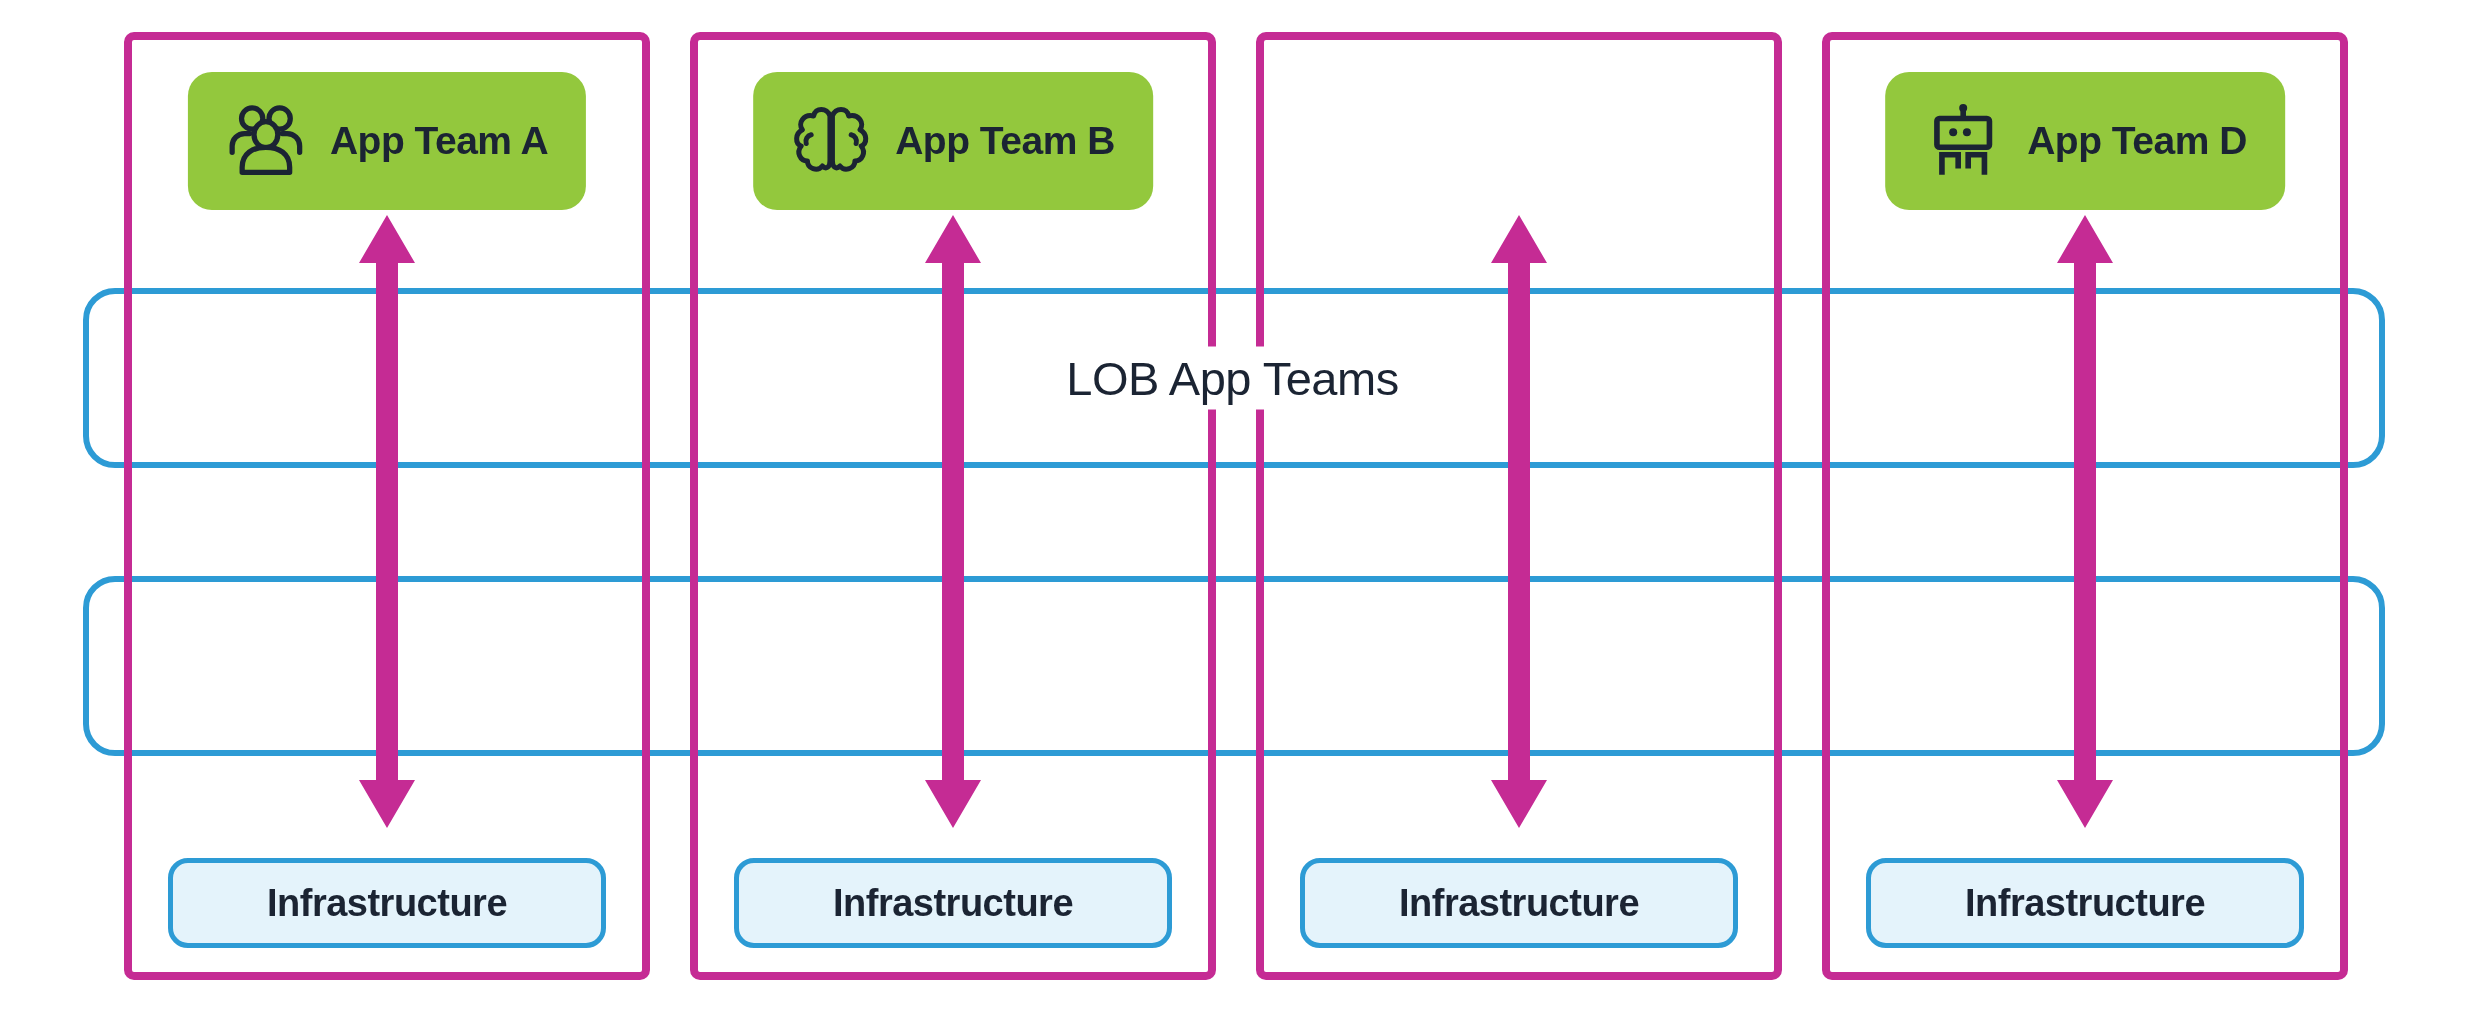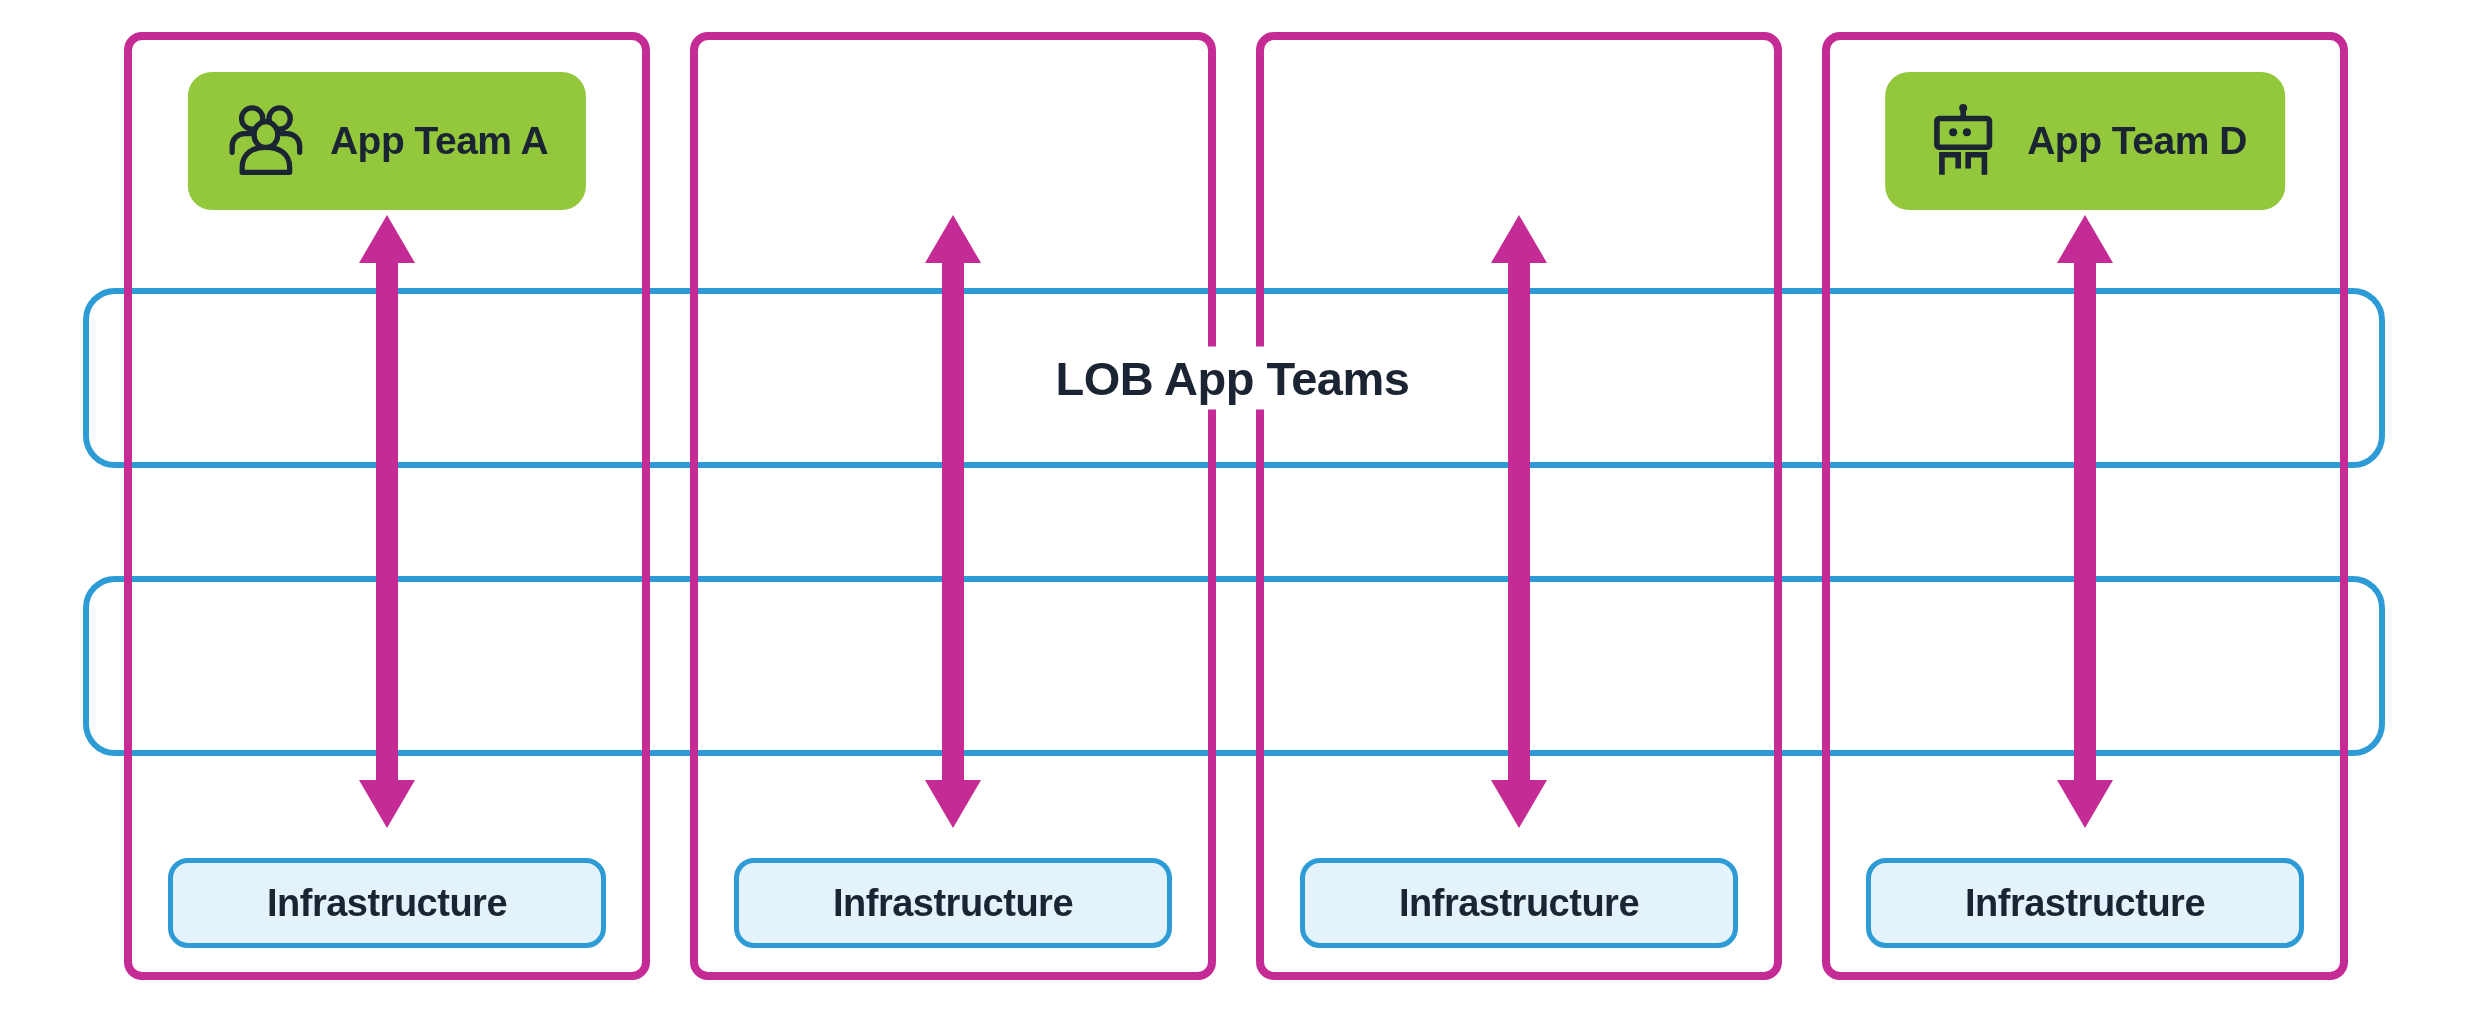--- a/index.html
+++ b/index.html
@@ -19,21 +19,21 @@
   .band{
     position:absolute;left:83px;width:2302px;height:180px;
     border:6px solid var(--blue);border-radius:32px;background:transparent;z-index:1;
   }
   .band-lob{top:288px;}
   .band-it{top:576px;}
 
   
   .column{
     position:absolute;top:32px;width:526px;height:948px;
-    border:8px solid var(--magenta);border-radius:18px;background:transparent;z-index:2;padding-left:40px;
+    border:8px solid var(--magenta);border-radius:10px;background:transparent;z-index:2;padding-left:40px;
   }
   .col-1{left:124px;}
   .col-2{left:690px;}
   .col-3{left:1256px;}
   .col-4{left:1822px;}
 
   .team-box{
     position:absolute;top:32px;left:50%;transform:translateX(-50%);
     height:138px;display:flex;align-items:center;gap:24px;
     background:var(--green);border-radius:24px;padding:0 38px;white-space:nowrap;
@@ -54,21 +54,21 @@
     position:absolute;bottom:24px;left:36px;right:36px;height:90px;
     background:var(--light-blue);border:5px solid var(--blue);border-radius:20px;
     display:flex;align-items:center;justify-content:center;
   }
   .infra-box .label{font-size:38px;font-weight:700;color:var(--dark);letter-spacing:-0.5px;}
 
   
   .band-label{
     position:absolute;left:50%;transform:translate(-50%,-50%);
     background:var(--white);padding:4px 28px;z-index:5;
-    font-size:47px;font-weight:700;color:var(--dark);white-space:nowrap;letter-spacing:-0.5px;
+    font-size:47px;font-weight:400;color:var(--dark);white-space:nowrap;letter-spacing:-0.5px;
   }
   .band-label-lob{top:378px;}
   .band-label-it{top:666px;}
 </style>
 </head>
 <body>
 
 <div class="canvas">
 
   <div class="band band-lob"></div>
@@ -88,20 +88,31 @@
     </div>
     <svg class="arrow-svg" viewBox="0 0 58 613" preserveAspectRatio="none">
       <polygon points="29,0 57,48 40,48 40,565 57,565 29,613 1,565 18,565 18,48 1,48"></polygon>
     </svg>
     <div class="infra-box">
       <span class="label">Infrastructure</span>
     </div>
   </div>
 
   <div class="column col-2">
+    <div class="team-box">
+      <svg class="team-icon" viewBox="0 0 64 64">
+        <path class="st" d="M31 12 C29 5 19 5 18 12 C10 10 5 18 9 23 C3 26 3 34 8 36 C4 41 7 48 13 48 C13 54 21 57 25 52 C28 55 31 53 31 48 L31 12" stroke-width="4" stroke-linecap="round" stroke-linejoin="round"></path>
+        <path class="st" d="M16 27 a5.5 5.5 0 0 0 -4 7" stroke-width="4" stroke-linecap="round"></path>
+        <g transform="translate(64 0) scale(-1 1)">
+          <path class="st" d="M31 12 C29 5 19 5 18 12 C10 10 5 18 9 23 C3 26 3 34 8 36 C4 41 7 48 13 48 C13 54 21 57 25 52 C28 55 31 53 31 48 L31 12" stroke-width="4" stroke-linecap="round" stroke-linejoin="round"></path>
+          <path class="st" d="M16 27 a5.5 5.5 0 0 0 -4 7" stroke-width="4" stroke-linecap="round"></path>
+        </g>
+      </svg>
+      <span class="label">App Team B</span>
+    </div>
     <svg class="arrow-svg" viewBox="0 0 58 613" preserveAspectRatio="none">
       <polygon points="29,0 57,48 40,48 40,565 57,565 29,613 1,565 18,565 18,48 1,48"></polygon>
     </svg>
     <div class="infra-box">
       <span class="label">Infrastructure</span>
     </div>
   </div>
 
   <div class="column col-3">
     <svg class="arrow-svg" viewBox="0 0 58 613" preserveAspectRatio="none">

